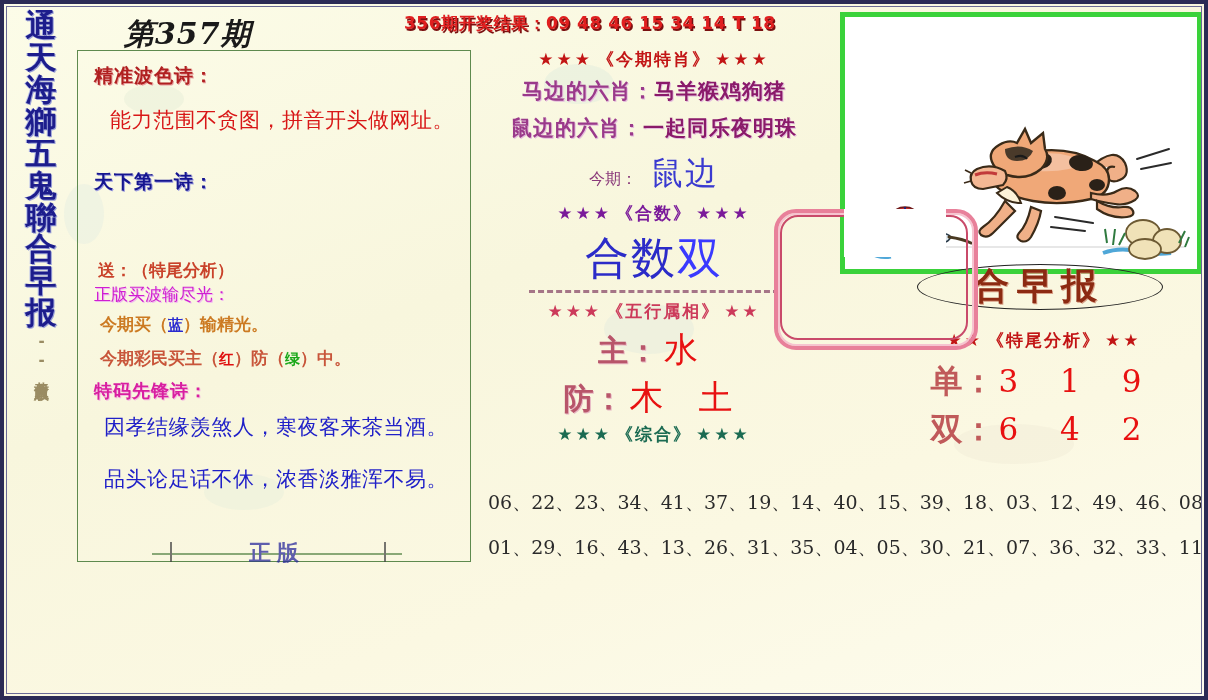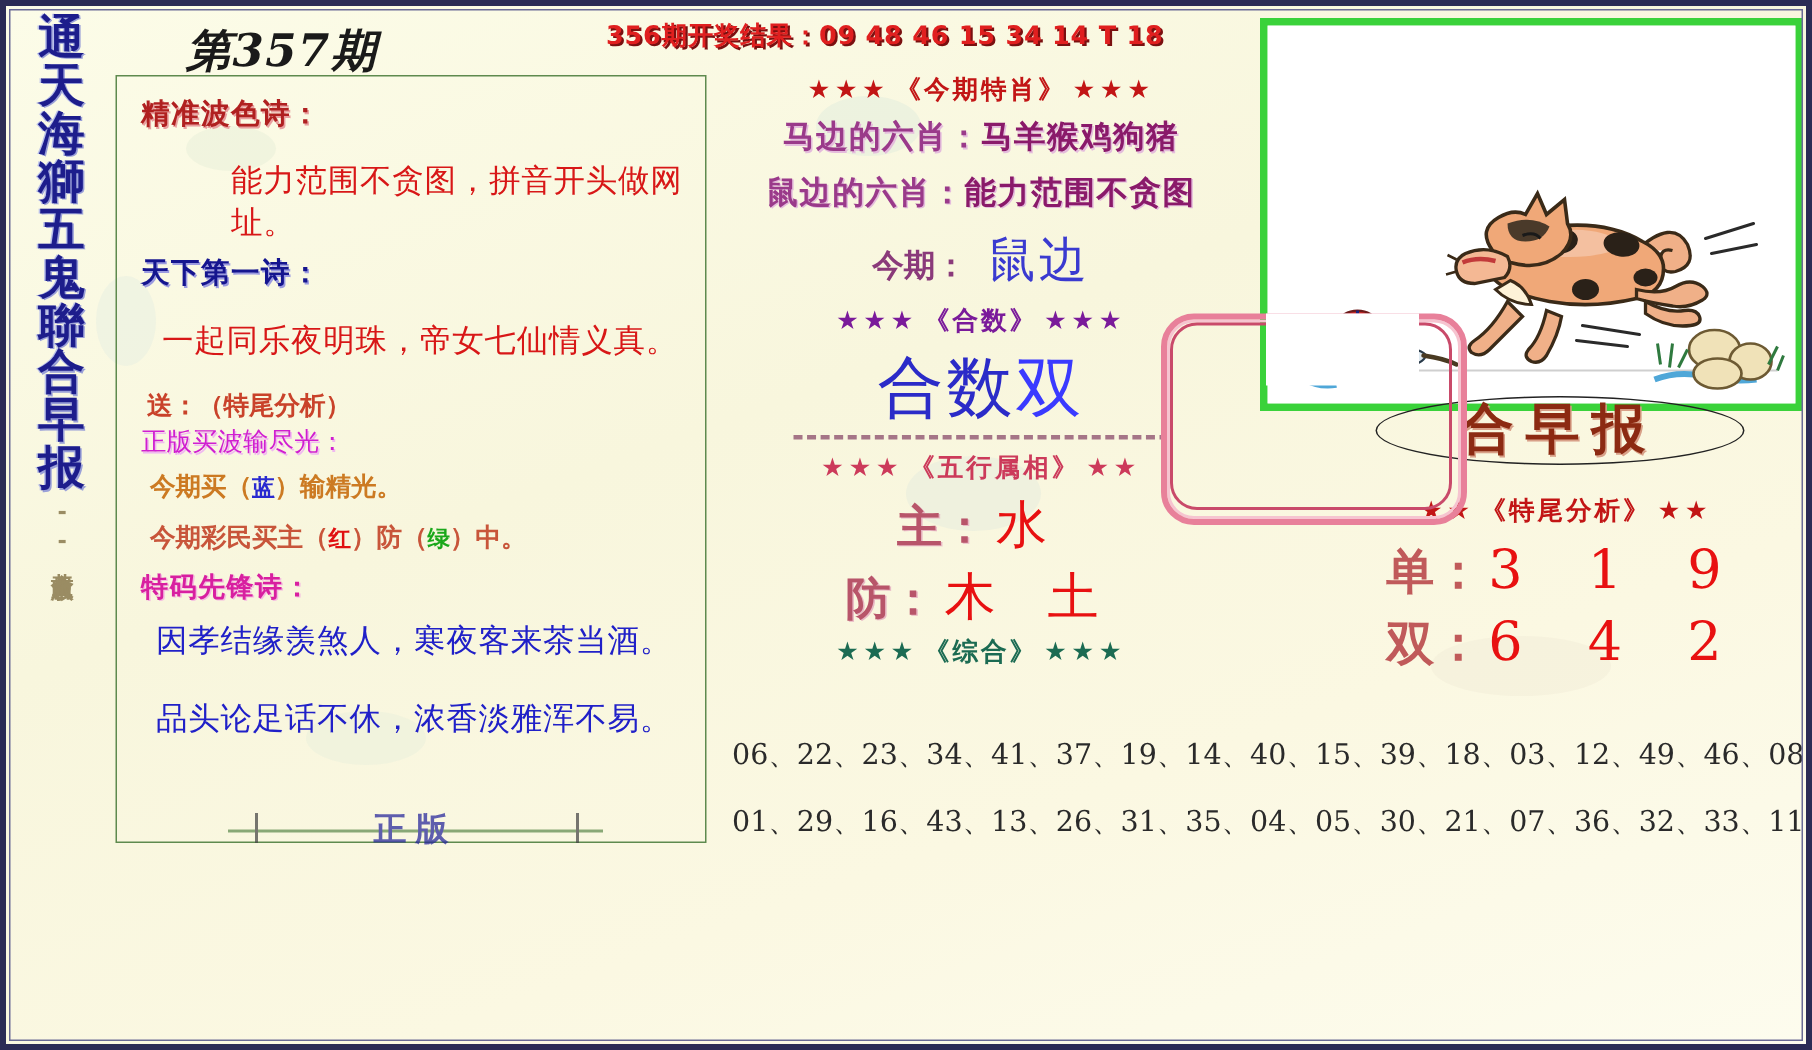--- a/index.html
+++ b/index.html
@@ -65,21 +65,21 @@
   }
   .lb-head{
     font-family:"DejaVu Sans","Liberation Sans",sans-serif;
     font-weight:bold;font-size:19px;letter-spacing:1px;
   }
   .lb-line{
     font-family:"DejaVu Serif","Liberation Serif",serif;
     font-size:21px;letter-spacing:.5px;
   }
   .r1{position:absolute;left:16px;top:12px;color:#b02020;text-shadow:1px 1px 0 #e8a0a0;}
-  .r1b{position:absolute;left:32px;top:55px;color:#d81717;margin-left:44px;}
+  .r1b{position:absolute;left:32px;top:55px;color:#d81717;}
   .r2{position:absolute;left:16px;top:118px;color:#15158f;text-shadow:1px 1px 0 #9b9be0;}
   .r2b{position:absolute;left:30px;top:162px;color:#d81717;}
 
   .r3{position:absolute;left:20px;top:208px;font-size:17px;font-weight:bold;color:#c9422a;
       font-family:"DejaVu Sans","Liberation Sans",sans-serif;}
   .r3 .paren{color:#c9422a;}
   .r4{position:absolute;left:16px;top:232px;font-size:17px;font-weight:normal;color:#d01fd0;
       font-family:"DejaVu Sans","Liberation Sans",sans-serif;text-shadow:1px 1px 0 #f0b8f0;}
   .r5{position:absolute;left:22px;top:262px;font-size:17px;font-weight:bold;color:#cc7a22;
       font-family:"DejaVu Sans","Liberation Sans",sans-serif;}
@@ -121,21 +121,21 @@
   .m-line{
     font-family:"DejaVu Sans","Liberation Sans",sans-serif;
     font-weight:bold;font-size:21px;color:#9a3a8a;letter-spacing:1px;
     text-shadow:1px 1px 0 #e4bcdc;white-space:nowrap;
   }
   .m-line .zodiac{color:#8a1a6a;}
   #thisterm{
     font-family:"DejaVu Serif","Liberation Serif",serif;
     white-space:nowrap;
   }
-  #thisterm .lbl{font-size:21px;font-weight:bold;color:#8a3a7a;
+  #thisterm .lbl{font-size:16px;font-weight:normal;color:#8a3a7a;
      font-family:"DejaVu Sans","Liberation Sans",sans-serif;}
   #thisterm .val{font-size:32px;color:#3a3ad0;padding-left:14px;letter-spacing:2px;}
 
   #hesu{
     font-family:"DejaVu Serif","Liberation Serif",serif;
     font-size:44px;letter-spacing:2px;white-space:nowrap;
   }
   #hesu .k{color:#2b2bc8;}
   #hesu .v{color:#3a3aff;}
   #dashes{
@@ -181,21 +181,21 @@
     text-shadow:1px 1px 0 #d8a088;
   }
 
   
   #rightpanel{position:absolute;left:880px;top:325px;width:320px;text-align:center;}
   .an-row{
     font-family:"DejaVu Serif","Liberation Serif",serif;white-space:nowrap;
   }
   .an-row .lbl{font-size:32px;font-weight:bold;color:#c05a5a;
      font-family:"DejaVu Sans","Liberation Sans",sans-serif;}
-  .an-row .val{font-size:36px;color:#e81111;letter-spacing:16px;padding-left:4px;text-align:center;}
+  .an-row .val{font-size:31px;color:#e81111;letter-spacing:16px;padding-left:4px;text-align:center;}
 
   
   #pinkrect{
     position:absolute;left:770px;top:205px;width:196px;height:133px;
     border:4px solid #e8809a;border-radius:22px;
     box-shadow:0 0 0 2px #f6c4d0 inset;
     z-index:5;pointer-events:none;background:transparent;
   }
   #pinkrect2{
     position:absolute;left:776px;top:211px;width:184px;height:121px;
@@ -235,21 +235,20 @@
 
   <div id="issue">第357期</div>
 
   <div id="header">356期开奖结果：09 48 46 15 34 14 T 18</div>
 
   <div id="leftbox">
     <div class="lb-head r1">精准波色诗：</div>
     <div class="lb-line r1b">能力范围不贪图，拼音开头做网址。</div>
 
     <div class="lb-head r2">天下第一诗：</div>
-    <div class="lb-line r2b">一起同乐夜明珠，帝女七仙情义真。</div>
 
     <div class="r3">
       <span>送：</span><span class="paren">（特尾分析）</span>
     </div>
 
     <div class="r4">正版买波输尽光：</div>
 
     <div class="r5">
       <span>今期买（</span><span class="blu">蓝</span><span>）输精光。</span>
     </div>
@@ -274,21 +273,21 @@
 
     <div class="starrow sr-red" style="margin-bottom:6px;">
       <span class="st">★★★</span><span class="tt">《今期特肖》</span><span class="st">★★★</span>
     </div>
 
     <div class="m-line" style="margin-bottom:9px;">
       <span>马边的六肖：</span><span class="zodiac">马羊猴鸡狗猪</span>
     </div>
 
     <div class="m-line" style="margin-bottom:10px;">
-      <span>鼠边的六肖：</span><span class="zodiac">能力范围不贪图</span>
+      <span>鼠边的六肖：</span><span class="zodiac">一起同乐夜明珠</span>
     </div>
 
     <div id="thisterm" style="margin-bottom:6px;">
       <span class="lbl">今期：</span><span class="val">鼠边</span>
     </div>
 
     <div class="starrow sr-purple" style="margin-bottom:4px;">
       <span class="st">★★★</span><span class="tt">《合数》</span><span class="st">★★★</span>
     </div>
 

